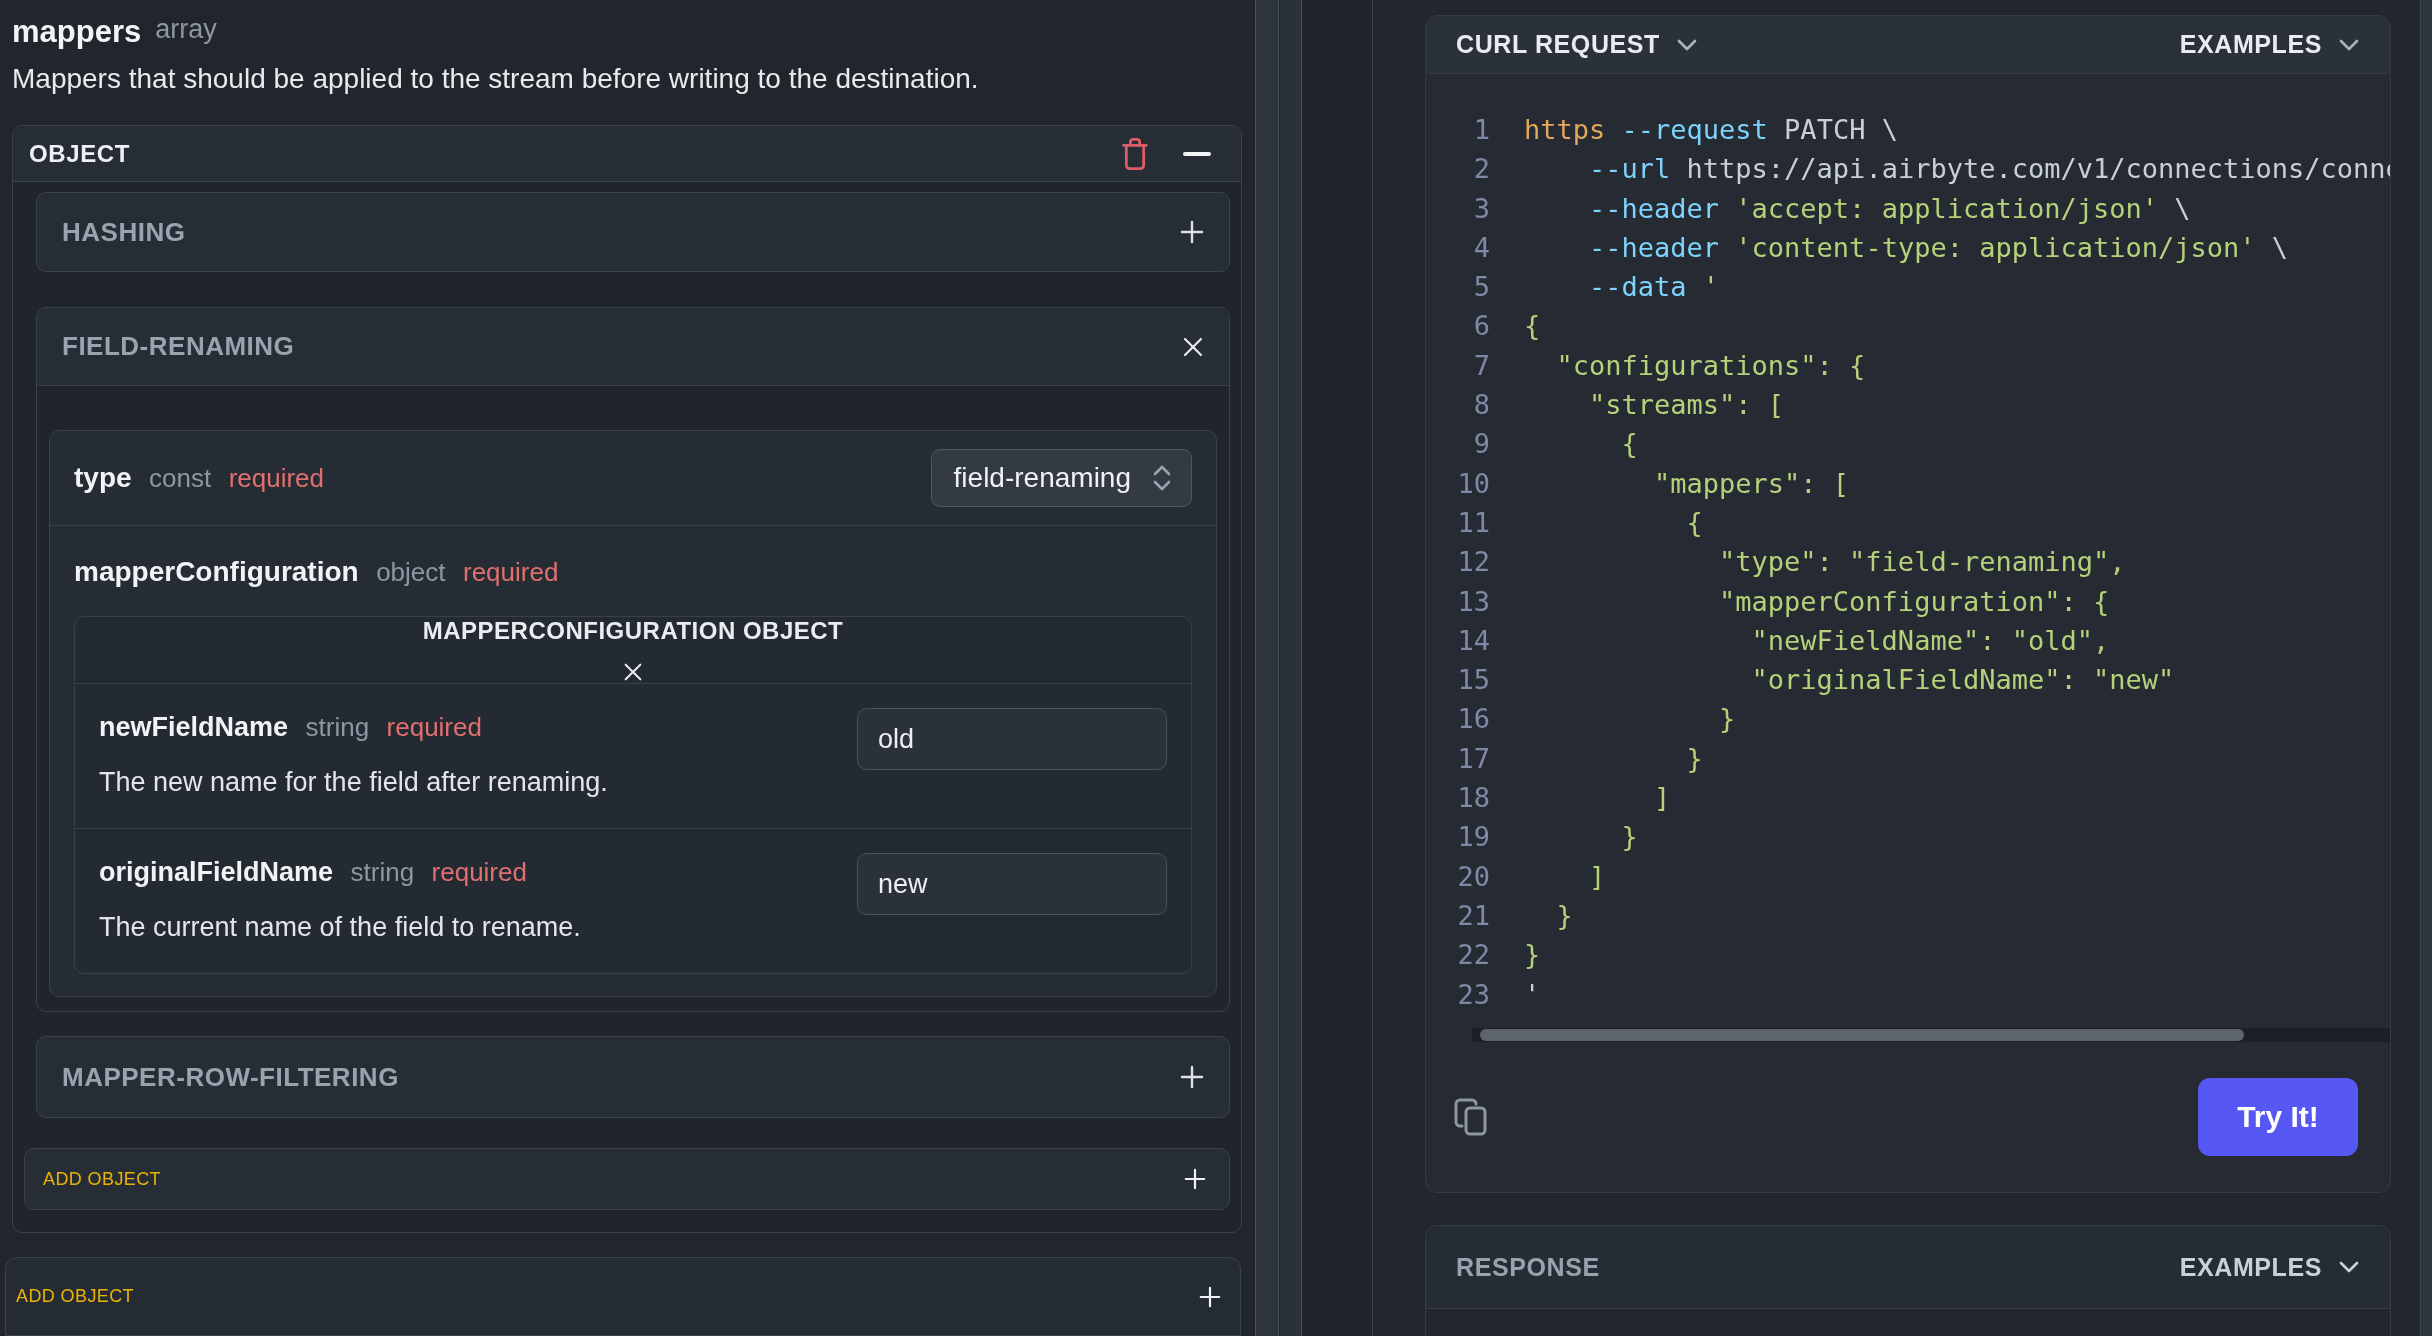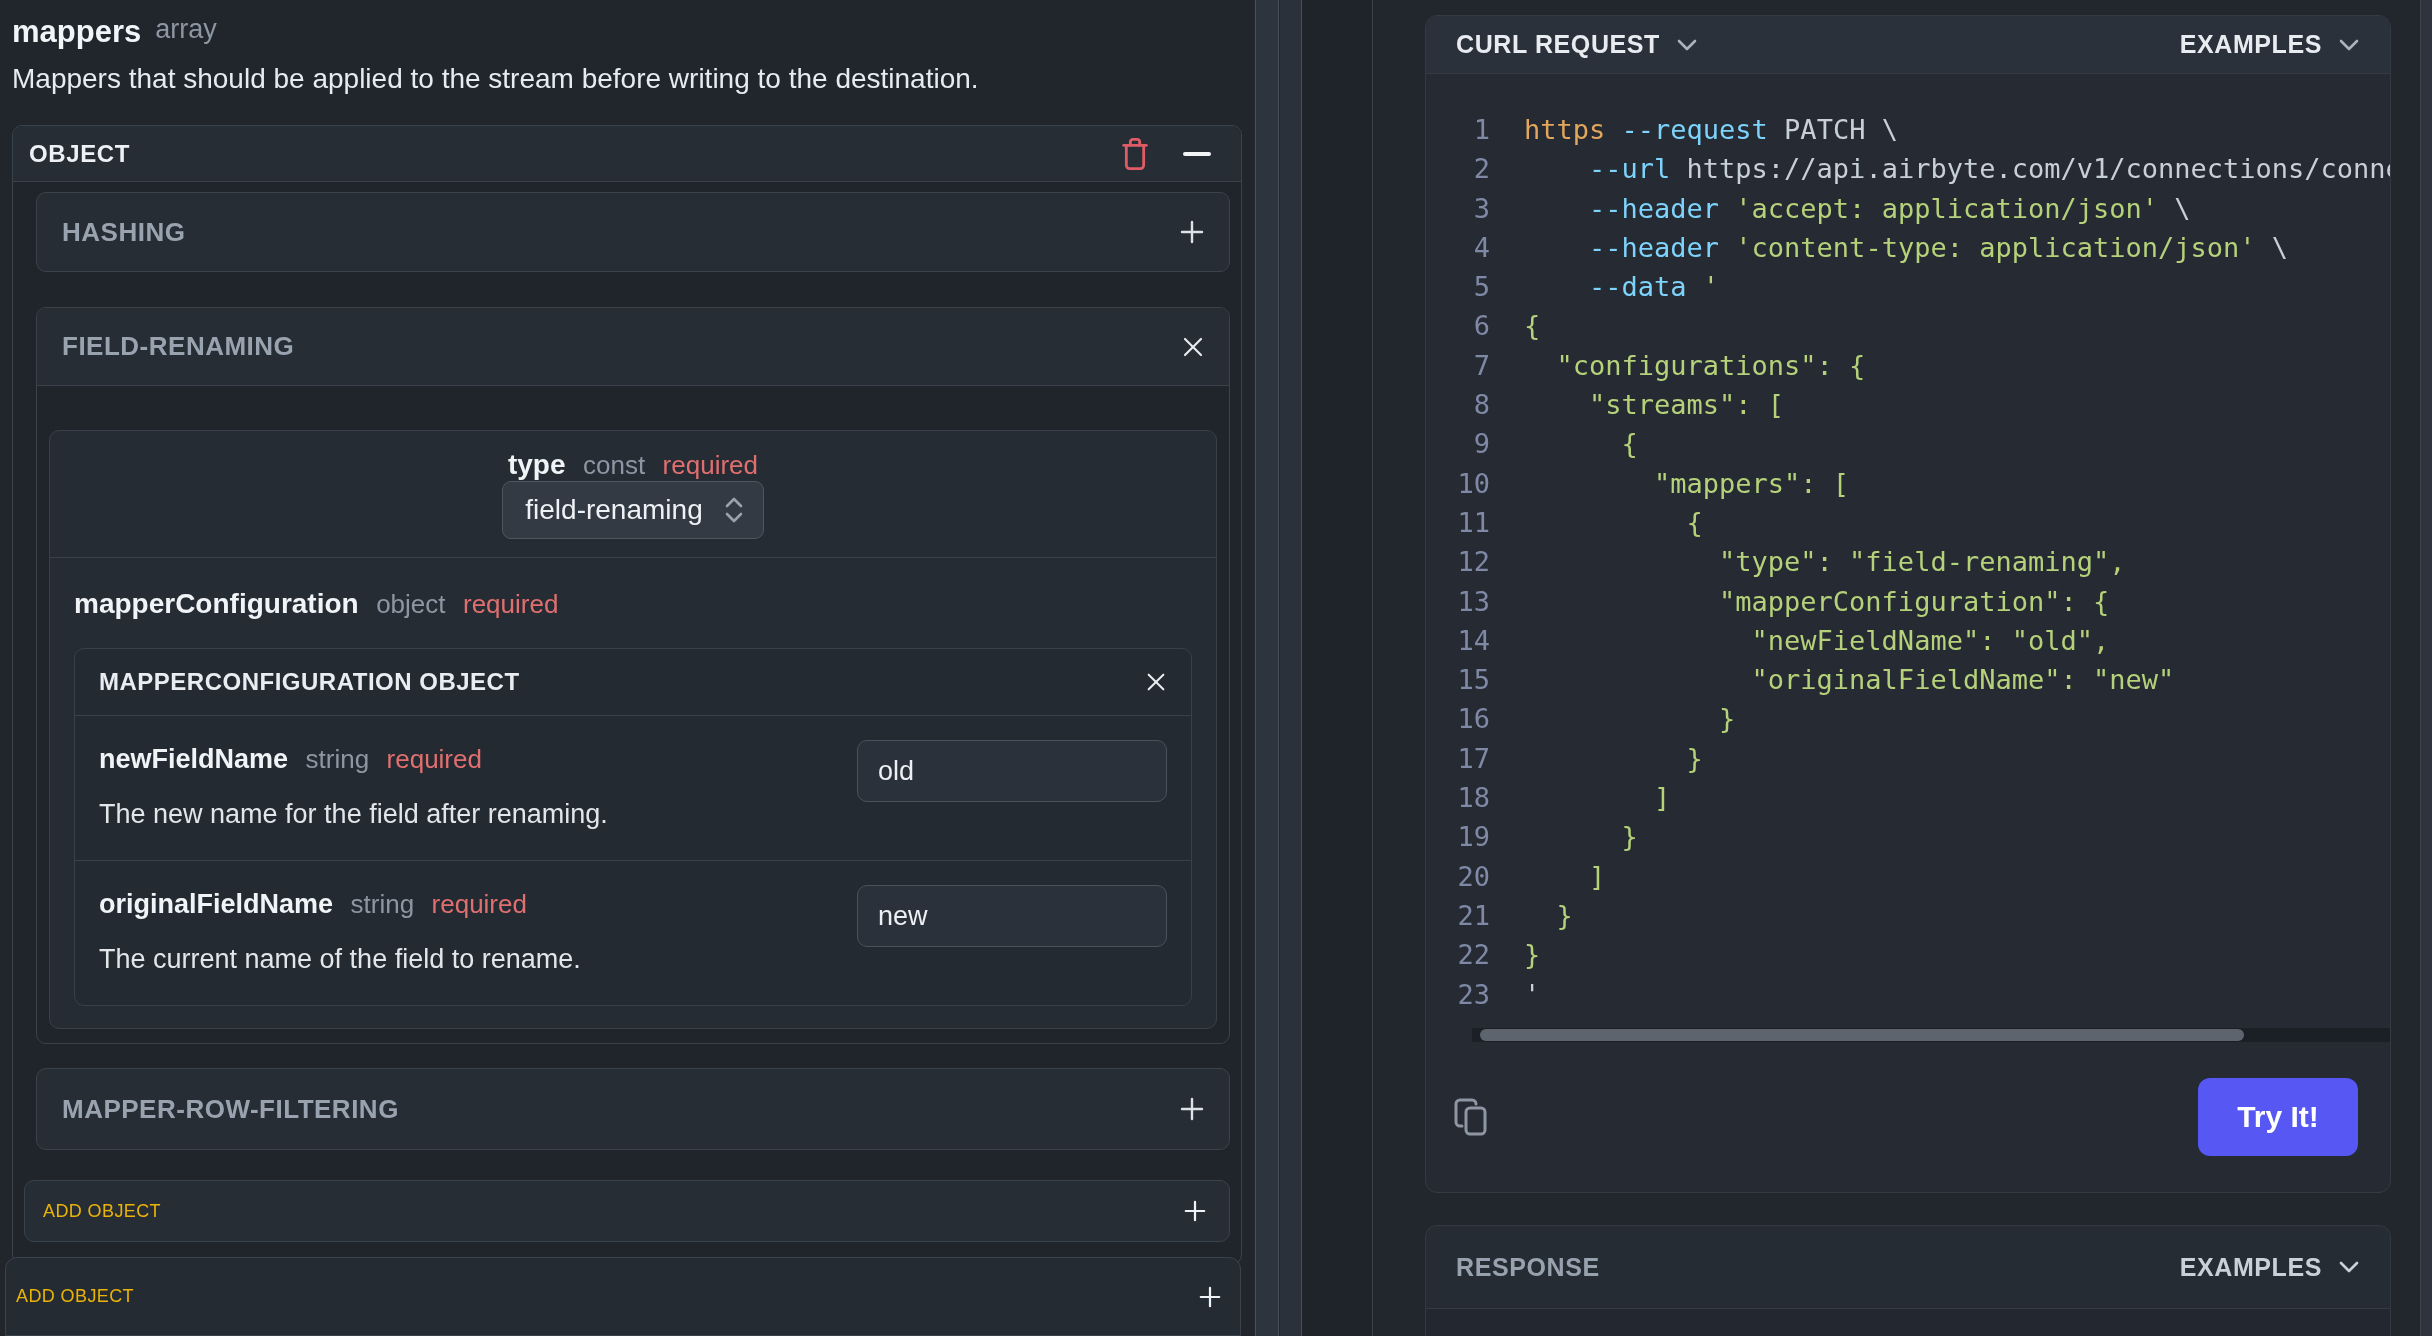--- a/index.html
+++ b/index.html
@@ -27,34 +27,34 @@
   .section { border:1px solid #3a424c; border-radius:10px; background:#272d35;margin-left:12px; }
   .section + .section { margin-top:35px; }
   .section-header { display:flex; align-items:center; justify-content:space-between; height:78px; padding:0 24px 0 25px; }
   .section-label { font-size:26px; font-weight:bold; letter-spacing:.5px; color:#99a3af; }
   .section.expanded { background:#20252c; }
   .section.expanded > .section-header { background:#272d35; border-bottom:1px solid #39404a; border-radius:10px 10px 0 0; }
   .section.expanded { margin-bottom:24px; }
   .section-body { padding:44px 12px 14px 12px; }
 
   .prop-card { border:1px solid #39404a; border-radius:10px; background:#262c34; }
-  .type-row { display:flex; align-items:center; justify-content:space-between; padding:18px 24px;flex-direction:column; }
+  .type-row { display:flex; align-items:center; justify-content:space-between; padding:18px 24px; }
   .prop-name { font-size:28px; font-weight:bold; color:#f1f4f7; }
   .prop-kind { font-size:26px; color:#8d96a2; margin-left:13px; }
   .prop-req { font-size:26px; color:#e06f6f; margin-left:13px; }
   .divider { height:1px; background:#39404a; }
 
   .select-control { display:flex; align-items:center; gap:20px; background:#333a44; border:1px solid #4e565f;
                     border-radius:9px; height:58px; padding:0 18px 0 22px; cursor:pointer; }
   .select-value { font-size:28px; color:#eef1f5; }
 
   .mc-block { padding:30px 24px 22px 24px; }
   .nested-card { border:1px solid #39404a; border-radius:10px; background:#242a31; margin-top:28px; }
   .nested-header { height:67px; display:flex; align-items:center; justify-content:space-between;
-                   padding:0 24px; border-bottom:1px solid #39404a; }
+                   padding:0 24px; border-bottom:1px solid #39404a;flex-direction:column; }
   .nested-title { font-size:24px; font-weight:bold; letter-spacing:.5px; color:#e9edf1; }
   .field-row { position:relative; padding:28px 24px 30px 24px; min-height:142px; }
   .field-desc { margin-top:24px; font-size:27px; color:#e2e6ea; }
   .field-input { position:absolute; right:24px; top:24px; width:310px; height:62px; background:#2b313a;
                  border:1px solid #4a525c; border-radius:10px; color:#eceff3; font-size:27px;
                  font-family:"Liberation Sans",sans-serif; padding:0 20px; outline:none; }
 
   .add-row { margin-top:30px; border:1px solid #3a424c; border-radius:10px; background:#272d35; height:62px;
              display:flex; align-items:center; justify-content:space-between; padding:0 22px 0 18px; }
   .add-label { font-size:18px; font-weight:normal; letter-spacing:.4px; color:#eab308; }

